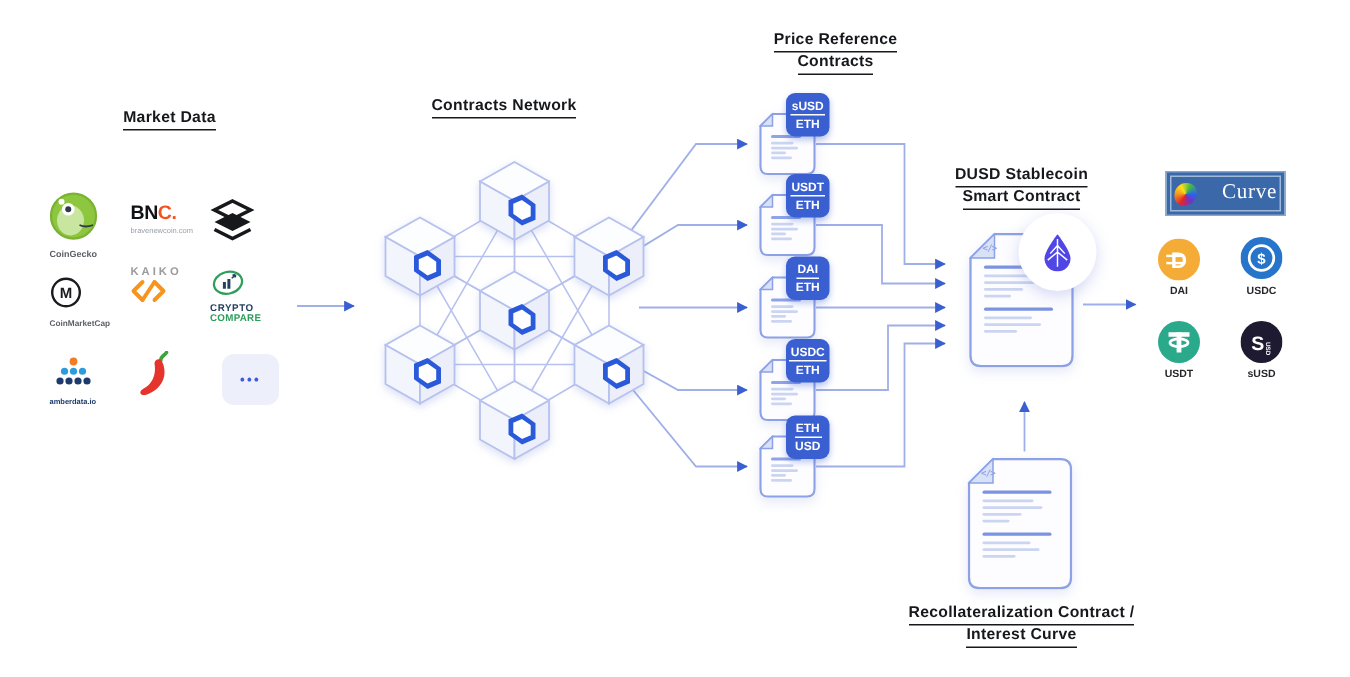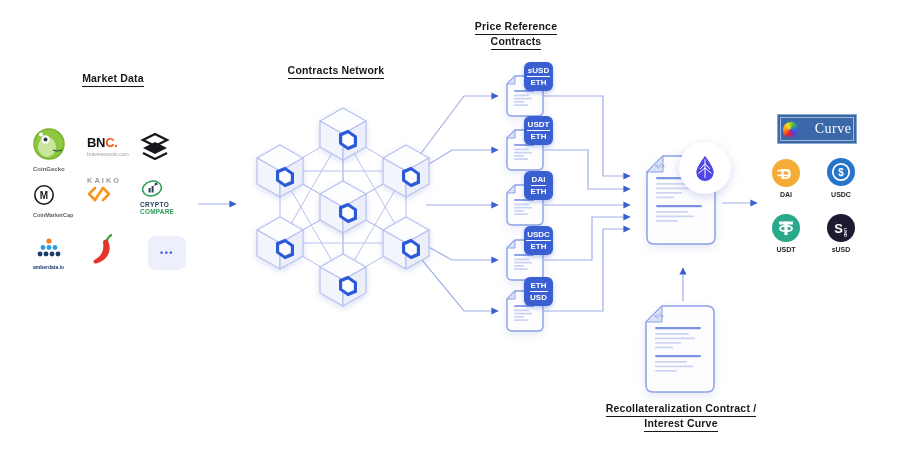--- a/index.html
+++ b/index.html
@@ -93,23 +93,27 @@
       <path d="M722,203 H757" marker-end="url(#arr)"></path>
     </g>
   </svg>
 
   <div class="hdr" style="left:38px;top:72px;width:150px;">
     <span class="ul">Market Data</span>
   </div>
   <div class="hdr" style="left:261px;top:64px;width:150px;">
     <span class="ul">Contracts Network</span>
   </div>
-  <div class="hdr" style="left:461px;top:20px;width:110px;">
+  <div class="hdr" style="left:502px;top:20px;width:110px;">
     <span class="ul">Price Reference</span><br>
     <span class="ul">Contracts</span>
+  </div>
+  <div class="hdr" style="left:624px;top:110px;width:114px;">
+    <span class="ul">DUSD Stablecoin</span><br>
+    <span class="ul">Smart Contract</span>
   </div>
   <div class="hdr" style="left:598px;top:402px;width:166px;text-decoration:underline;">
     <span class="ul">Recollateralization Contract /</span><br>
     <span class="ul">Interest Curve</span>
   </div>
 
   <div class="cell" style="left:33px;top:128px;width:54px;">
     <svg width="32" height="32" viewBox="0 0 32 32">
       <circle cx="16" cy="16" r="15" fill="#8DC63F" stroke="#79B331" stroke-width="1.5"></circle>
       <ellipse cx="14" cy="19" rx="9" ry="10" fill="#C8E6A0"></ellipse>

